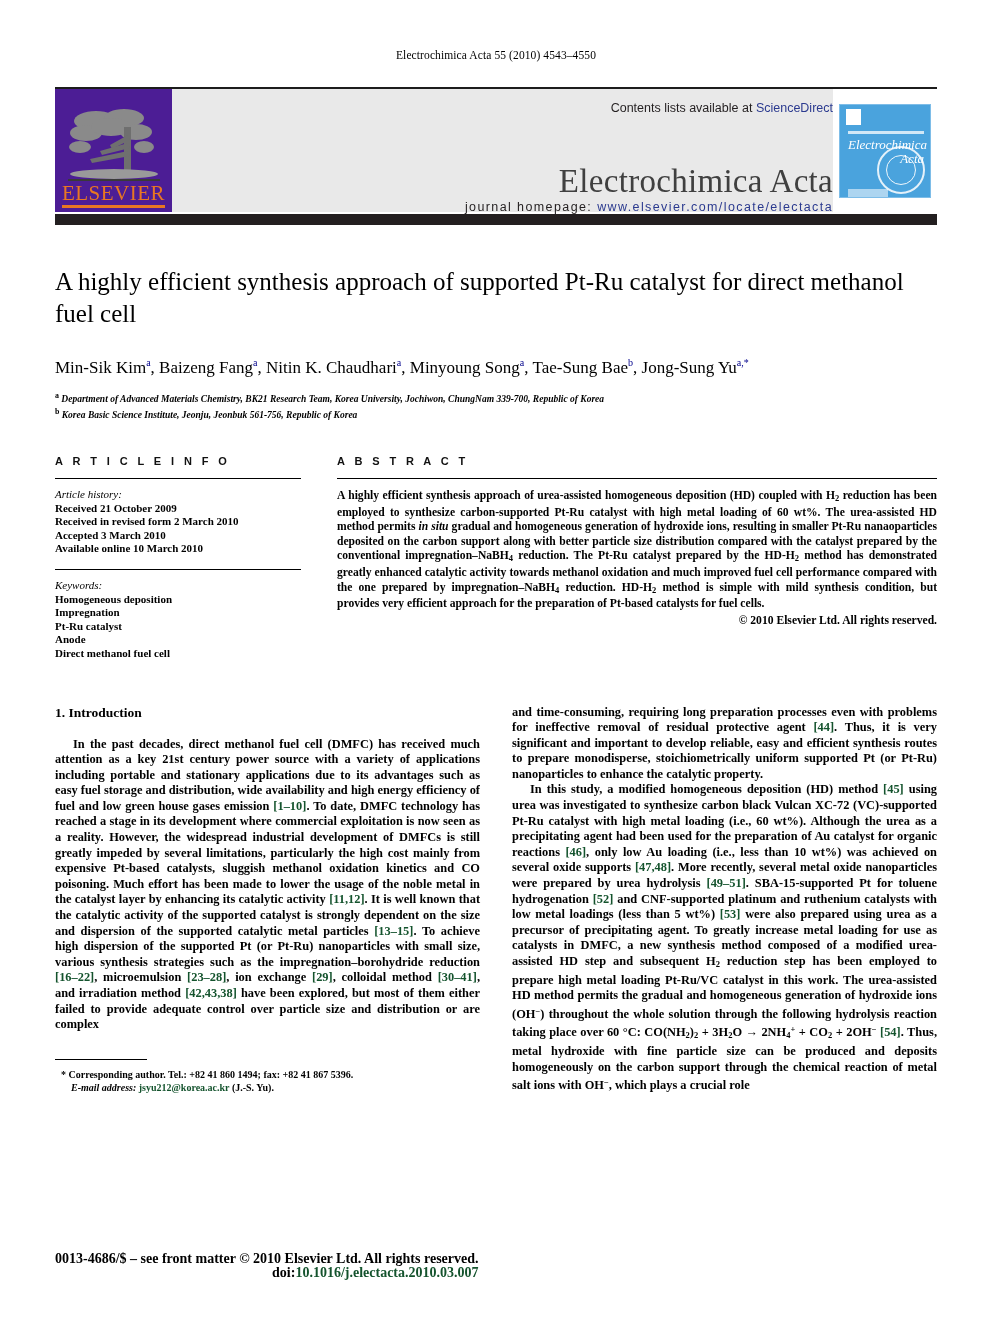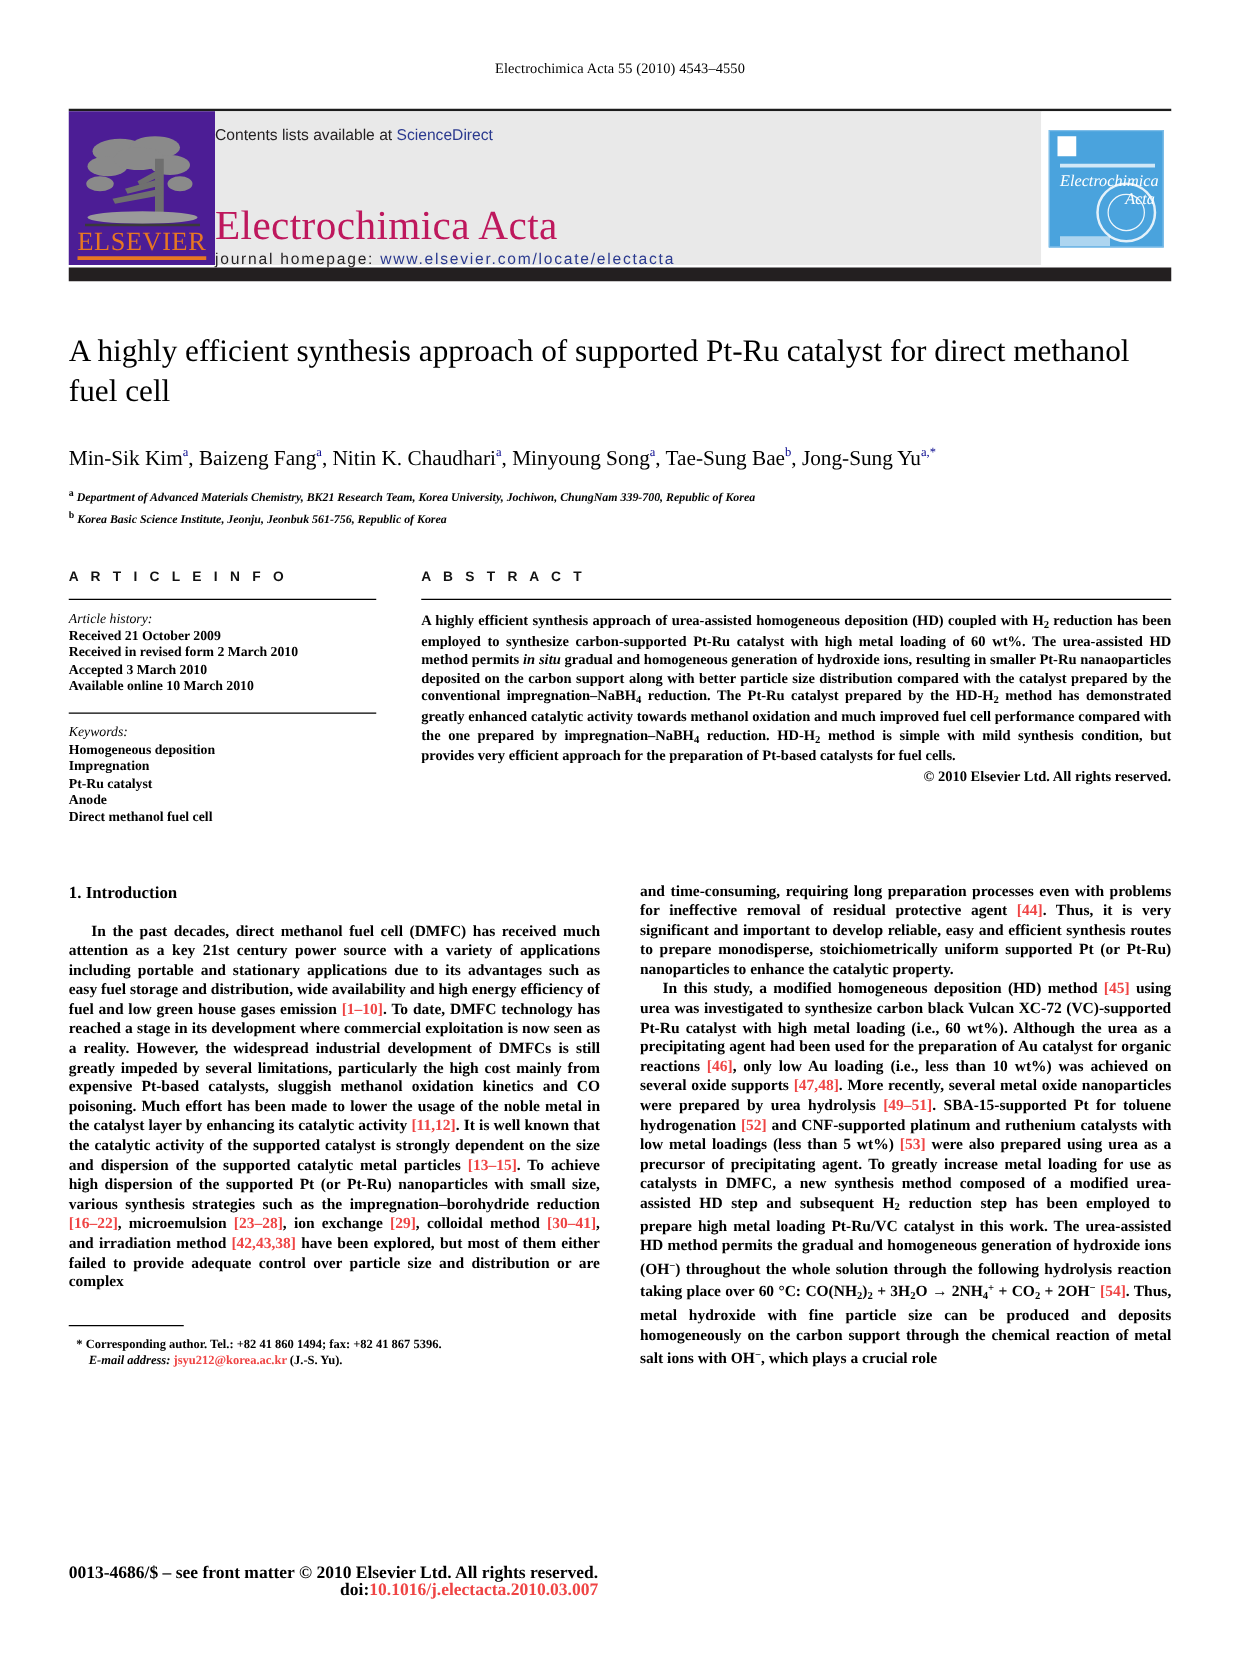--- a/index.html
+++ b/index.html
@@ -60,38 +60,38 @@
     line-height: 1;
     font-weight: 400;
     border-bottom: 3px solid #E87722;
     padding-bottom: 1px;
   }
   .masthead-center {
     flex: 1 1 auto;
     background: #e9e9e9;
     display: flex;
     flex-direction: column;
-    align-items: flex-start;
+    align-items: flex-end;
     justify-content: space-between;
     padding: 12px 0 11px 0;
     box-sizing: border-box;
   }
   .contents-line {
     font-family: "Liberation Sans", sans-serif;
     font-size: 12.5px;
     color: #231f20;
   }
   .contents-line a, .link-blue {
     color: #2b3a8f;
     text-decoration: none;
   }
   .journal-name {
     font-family: "Liberation Serif", serif;
     font-size: 33px;
-    color: #be185d;
+    color: #404040;
     letter-spacing: 0.3px;
     margin-top: 48px;
   }
   .homepage-line {
     font-family: "Liberation Sans", sans-serif;
     font-size: 12.5px;
     color: #231f20;
     letter-spacing: 1.4px;
   }
   .homepage-line .url { color: #2b3a8f; letter-spacing: 1.4px; }
@@ -232,21 +232,21 @@
   }
   p.para {
     margin: 0;
     font-size: 12.4px;
     line-height: 15.6px;
     text-align: justify;
     text-indent: 18px;
     font-weight: bold;
   }
   p.para + p.para { margin-top: 0; }
-  .cite { color: #ef4444; }
+  .cite { color: #14532d; }
   .sub { font-size: 8.5px; vertical-align: -2px; }
   .sup { font-size: 8.5px; vertical-align: 4px; }
 
   .footnote-wrap { position: absolute; bottom: 0; left: 0; right: 0; }
   .foot-rule { width: 92px; border-top: 1px solid #000; margin-bottom: 8px; }
   .footnote {
     font-size: 10px;
     line-height: 13px;
     font-weight: bold;
     text-indent: -10px;

